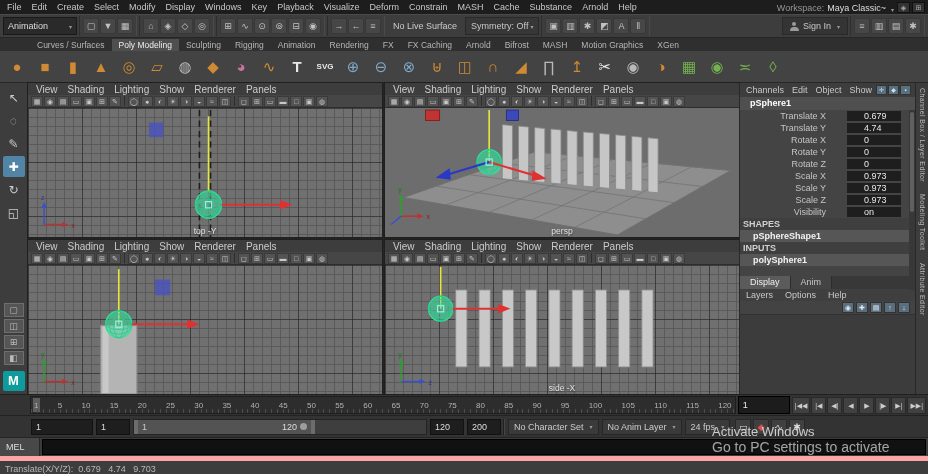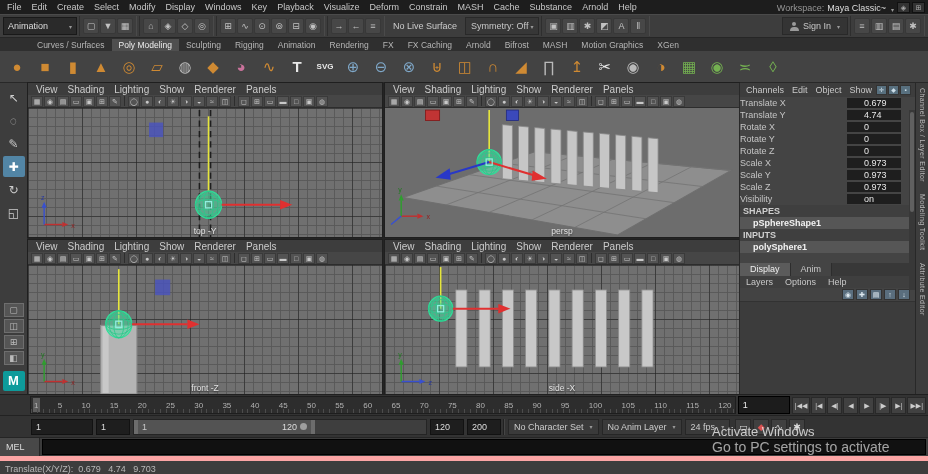--- a/index.html
+++ b/index.html
@@ -65,21 +65,21 @@
 .vp-label{position:absolute;bottom:1px;left:0;right:0;text-align:center;font-size:8.5px;color:#e2e2e2;text-shadow:0 1px 2px rgba(0,0,0,.5);}
 
 
 .channel-box{width:176px;background:#444;border-left:1px solid #282828;display:flex;flex-direction:column;position:relative;}
 .cb-menus{flex:0 0 14px;height:14px;background:#3d3d3d;display:flex;align-items:center;padding-left:2px;}
 .cb-menu{padding:0 4px;}
 .cb-header-icons{margin-left:auto;display:flex;gap:1px;padding-right:8px;}
 .cb-hicon{width:11px;height:10px;background:#58707f;border:1px solid #333;font-size:6px;color:#cfe0ea;text-align:center;line-height:8px;}
 .cb-object{flex:0 0 13px;line-height:13px;padding-left:10px;color:#fff;font-weight:bold;background:#4f4f4f;}
 .cb-row{height:12px;display:flex;align-items:center;}
-.cb-attr-name{flex:1;text-align:left;padding-right:12px;color:#c4c4c4;white-space:nowrap;}
+.cb-attr-name{flex:1;text-align:right;padding-right:21px;color:#c4c4c4;white-space:nowrap;}
 .cb-attr-value{width:54px;height:10px;background:#1e1e1e;color:#e8e8e8;padding-left:17px;line-height:10px;margin-right:14px;}
 .cb-section{flex:0 0 12px;line-height:12px;font-weight:bold;color:#cfcfcf;padding-left:3px;background:#3f3f3f;}
 .cb-node{flex:0 0 12px;line-height:12px;padding-left:13px;color:#f2f2f2;font-weight:bold;background:#565656;}
 .cb-gap{flex:0 0 10px;}
 .layer-tabs{flex:0 0 13px;display:flex;background:#383838;}
 .layer-tab{padding:0 10px;line-height:13px;background:#444;border-right:1px solid #2d2d2d;color:#c8c8c8;}
 .layer-tab.active{background:#5b5b5b;color:#eee;}
 .layer-menus{flex:0 0 12px;display:flex;background:#3f3f3f;}
 .layer-menu{padding:0 6px;line-height:12px;}
 .layer-icons{flex:0 0 14px;display:flex;justify-content:flex-end;align-items:center;gap:2px;padding:0 5px;background:#434343;border-bottom:1px solid #323232;}
@@ -498,21 +498,20 @@
             <rect x="87" y="54" width="6" height="6" fill="none" stroke="#8ff0e0" stroke-width="1.2"></rect>
             <g>
               <line x1="16" y1="112" x2="34" y2="112" stroke="#c03030" stroke-width="1.4"></line>
               <polygon points="34,109.5 40,112 34,114.5" fill="#c03030"></polygon>
               <line x1="16" y1="112" x2="16" y2="96" stroke="#2e9e2e" stroke-width="1.4"></line>
               <polygon points="13.5,96 16,90 18.5,96" fill="#2e9e2e"></polygon>
               <text x="43" y="115" font-size="7" fill="#902020">x</text>
               <text x="13" y="88" font-size="7" fill="#1e7a1e">y</text>
             </g>
           </svg>
-          <div class="vp-label">front -Z</div>
         </div>
       </div>
 
       <div class="viewport">
         <div class="vp-menus">
             <div class="vp-menu">View</div>
             <div class="vp-menu">Shading</div>
             <div class="vp-menu">Lighting</div>
             <div class="vp-menu">Show</div>
             <div class="vp-menu">Renderer</div>
@@ -589,20 +588,21 @@
       <div class="cb-menu">Channels</div>
           <div class="cb-menu">Edit</div>
           <div class="cb-menu">Object</div>
           <div class="cb-menu">Show</div>
           <div class="cb-header-icons">
             <span class="cb-hicon">✛</span>
             <span class="cb-hicon">◆</span>
             <span class="cb-hicon">▪</span>
           </div>
         </div>
+      <div class="cb-object">pSphere1</div>
       <div>
           <div class="cb-row">
             <div class="cb-attr-name">Translate X</div>
             <div class="cb-attr-value">0.679</div>
           </div>
           <div class="cb-row">
             <div class="cb-attr-name">Translate Y</div>
             <div class="cb-attr-value">4.74</div>
           </div>
           <div class="cb-row">

